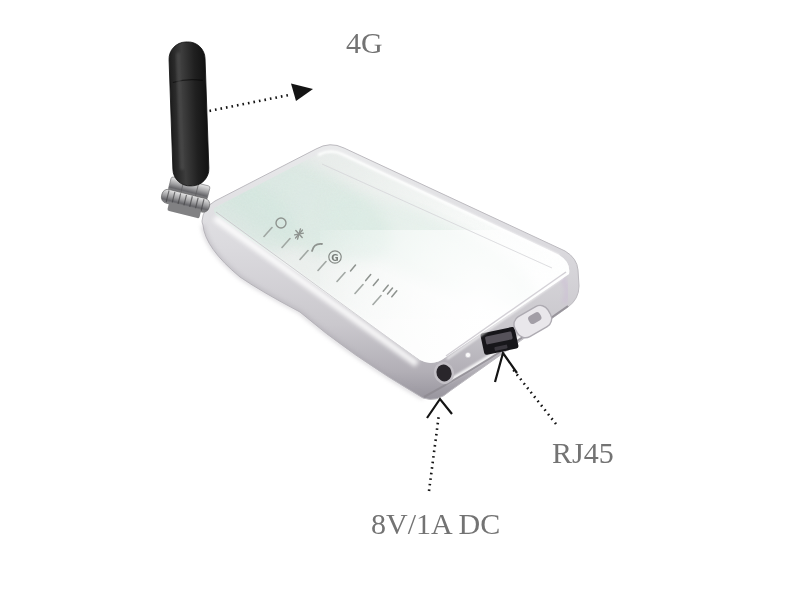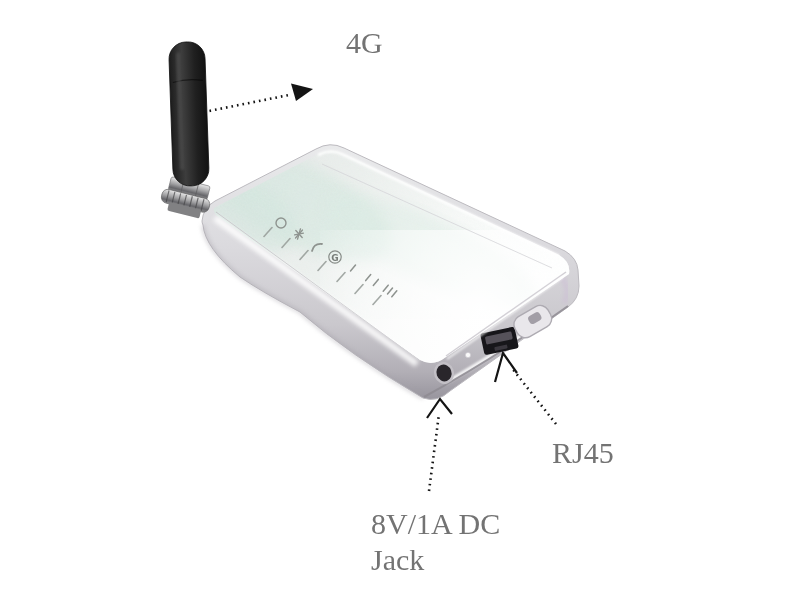--- a/index.html
+++ b/index.html
@@ -193,16 +193,15 @@
     </g>
   </g>
 </svg>
 
   <div class="label" id="antenna-label">
     <div>4G</div>
   </div>
   <div class="label" id="rj45-label">RJ45</div>
   <div class="label" id="dc-label">
     <div>8V/1A DC</div>
-    <div>Jack</div>
   </div>
 
 </div>
 
 </body></html>

